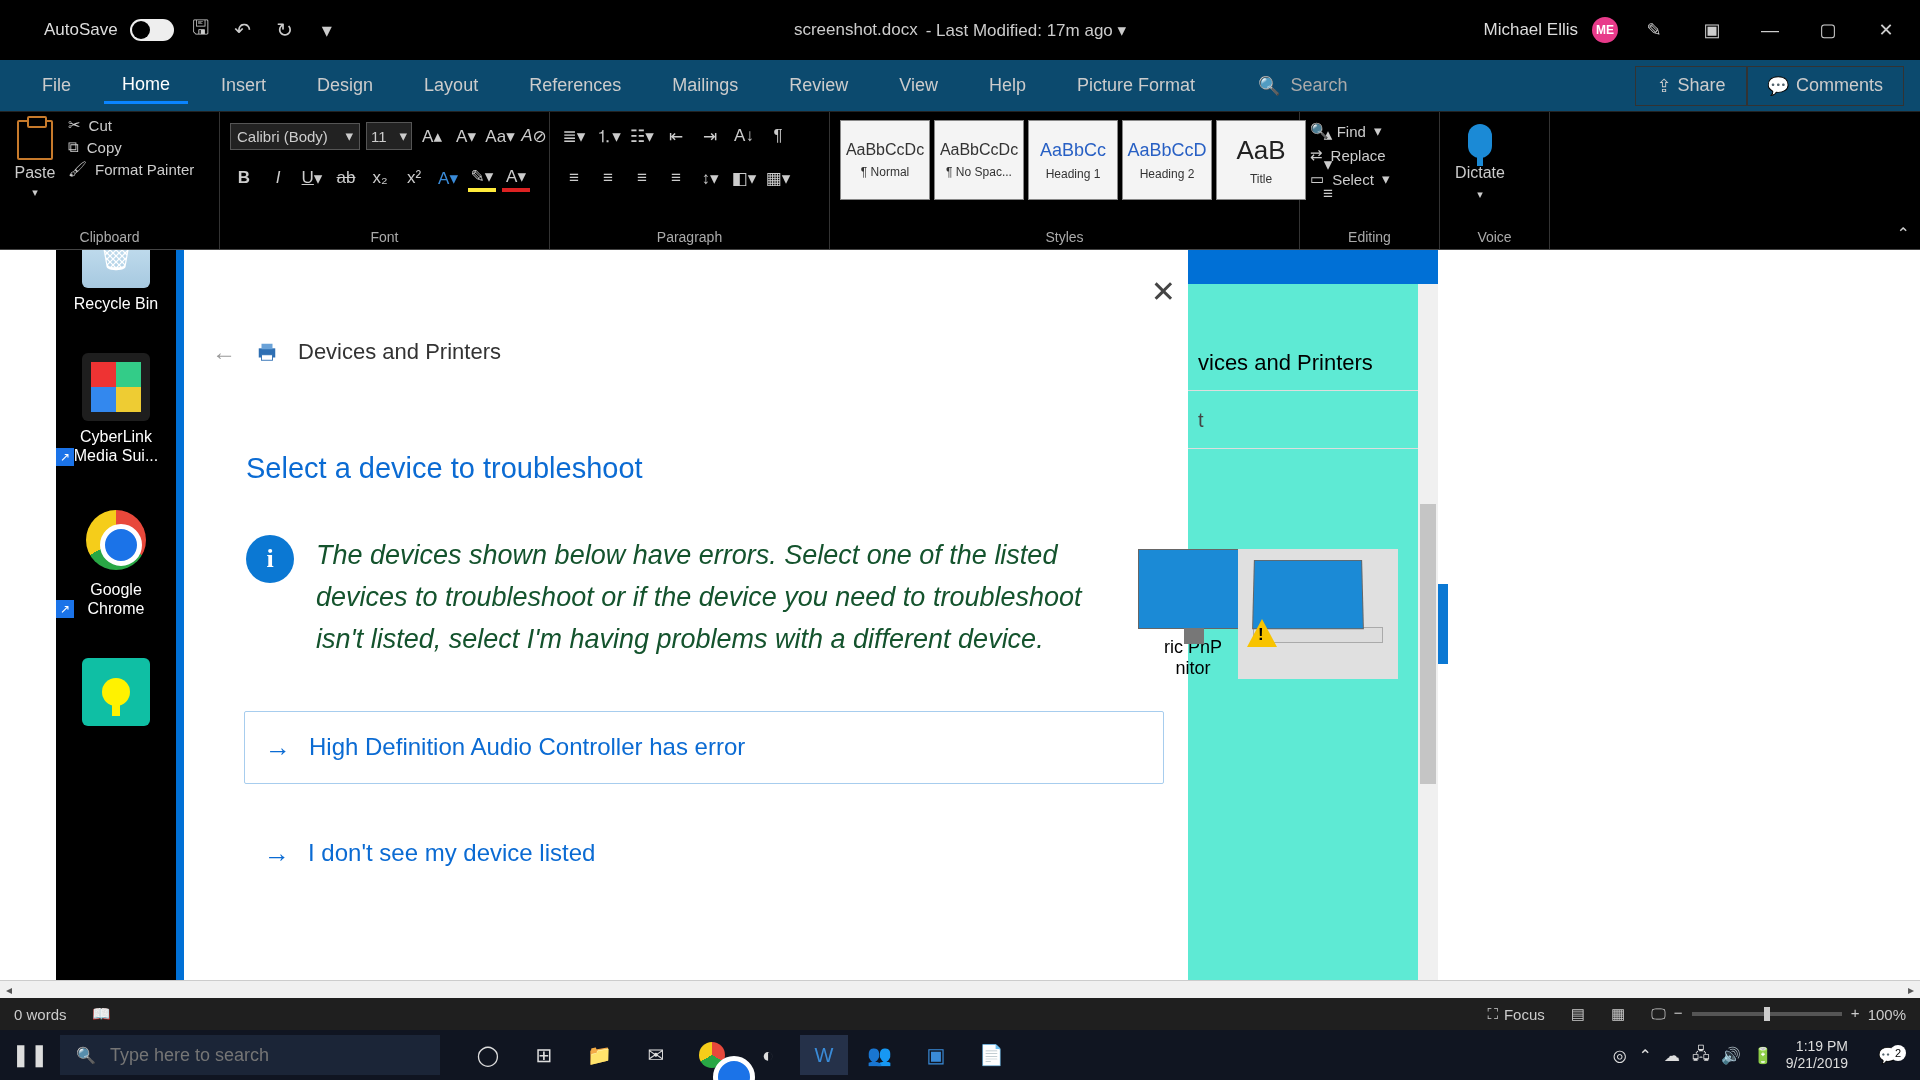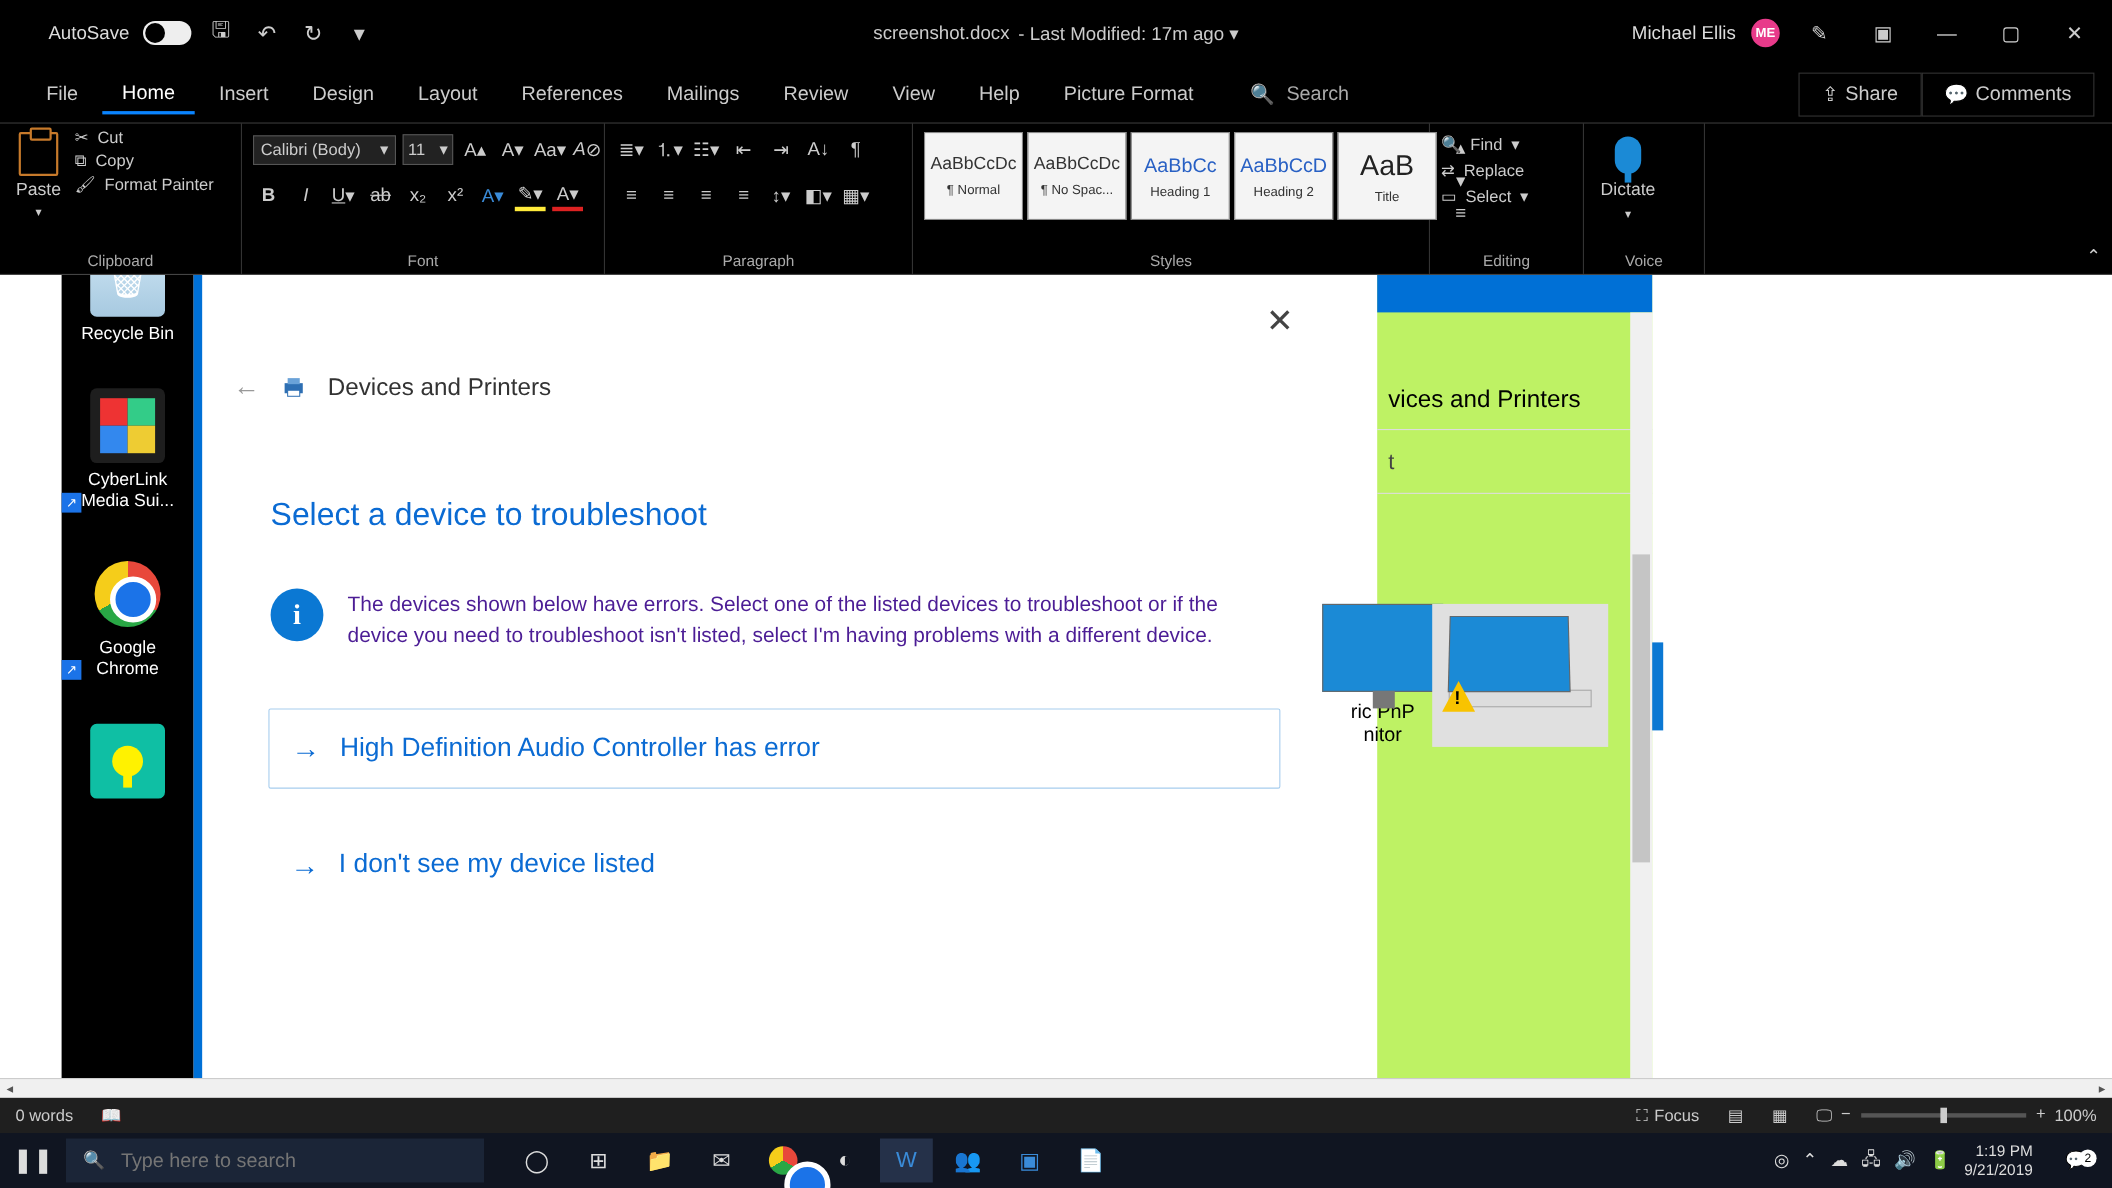--- a/index.html
+++ b/index.html
@@ -12,21 +12,21 @@
 .title-bar .autosave-wrap { display:flex; align-items:center; gap:12px; padding-left: 44px; }
 .autosave-toggle { width: 44px; height: 22px; background:#eee; border-radius: 11px; position:relative; }
 .autosave-toggle::after { content:""; width:18px; height:18px; background:#000; border-radius:50%; position:absolute; left:2px; top:2px;}
 .qatool { width:30px; height:30px; color:#ccc; display:flex; align-items:center; justify-content:center; font-size:20px;}
 .title-center { position:absolute; left:50%; transform:translateX(-50%); display:flex; gap:8px; align-items:center; color:#ccc; white-space:nowrap;}
 .title-right { position:absolute; right:12px; display:flex; align-items:center; gap:14px;}
 .avatar { width:26px; height:26px; border-radius:50%; background:#e83a8a; color:#fff; display:flex; align-items:center; justify-content:center; font-size:12px; font-weight:600;}
 .winbtn { width:44px; height:40px; color:#ccc; display:flex; align-items:center; justify-content:center; font-size:18px;}
 
 
-.ribbon-tabs { height: 52px; background:#000000; color:#ccc; display:flex; align-items:center; padding-left:24px; gap:4px; font-size:18px; border-bottom:1px solid #222;}
+.ribbon-tabs { height: 52px; background:#0c4a6e; color:#ccc; display:flex; align-items:center; padding-left:24px; gap:15px; font-size:18px; border-bottom:1px solid #222;}
 .ribbon-tabs .tab { padding:6px 18px; cursor:pointer;}
 .ribbon-tabs .tab.active { border-bottom:3px solid #0a84ff; color:#fff;}
 .ribbon-tabs .search-wrap { margin-left: 30px; display:flex; align-items:center; gap:10px; color:#aaa;}
 .ribbon-tabs .right-actions { margin-left:auto; display:flex; gap:0; margin-right:16px;}
 .ribbon-tabs .right-actions .rabtn { padding:8px 20px; border:1px solid #333; display:flex; align-items:center; gap:6px;}
 
 
 .ribbon { height: 138px; background:#000; display:flex; color:#ccc; border-bottom:1px solid #444; position:relative;}
 .ribbon-group { border-right:1px solid #333; padding:4px 10px 2px 10px; display:flex; flex-direction:column; position:relative; }
 .ribbon-group .group-label { position:absolute; bottom:4px; left:0; right:0; text-align:center; font-size:14px; color:#aaa;}
@@ -84,28 +84,28 @@
 
 .dialog { position:absolute; left:184px; top:0; width:1020px; height:100%; background:#fff;}
 .dialog .close{ position:absolute; right:28px; top:24px; font-size:30px; color:#444;}
 .dialog .back-row{ display:flex; align-items:center; gap:20px; padding:88px 30px 0 28px;}
 .dialog .back-row .back{ font-size:24px; color:#999;}
 .dialog .back-row .printer{ width:22px;height:22px; display:flex;align-items:center;justify-content:center; }
 .dialog .back-row .title{ font-size:22px; color:#333;}
 .dialog h2 { color:#0b6bd3; font-weight:400; font-size:29px; padding:86px 0 0 62px;}
 .info-row { display:flex; gap:22px; padding:50px 60px 0 62px;}
 .info-ic { width:48px; height:48px; border-radius:50%; background:#0b78d3; color:#fff;display:flex;align-items:center;justify-content:center; font-size:26px; font-weight:600; font-family:Georgia,serif; flex-shrink:0;}
-.info-text { font-size:19px; color:#4c1d95; line-height:1.55; max-width:800px;}
+.info-text { font-size:27px; color:#14532d; line-height:1.55; max-width:800px;font-style:italic;}
 .opt-list { padding:50px 40px 0 60px; display:flex; flex-direction:column; gap:34px;}
 .opt { display:flex; align-items:center; gap:18px; padding:20px 20px; font-size:24px; color:#0b6bd3;}
 .opt.boxed { border:1px solid #a7cdee; border-radius:2px;}
 .opt .arrow{ font-size:26px;}
 
 
-.dp-window { position:absolute; left:1252px; top:0; width:250px; height:100%; background:#bef264;}
+.dp-window { position:absolute; left:1188px; top:0; width:250px; height:100%; background:#5eead4;}
 .dp-header { height:34px; background:#0070d6;}
 .dp-under1 { padding: 66px 10px 14px 10px; font-size:22px; border-bottom:1px solid #ddd;}
 .dp-under2 { padding: 18px 10px 16px 10px; font-size:20px; border-bottom:1px solid #ddd; color:#444;}
 .dev-row { display:flex; gap:0; padding-top:100px; padding-left:0;}
 .device { width:160px; display:flex; flex-direction:column; align-items:center; gap:8px;}
 .device.sel{ background:#e0e0e0; padding:10px 6px;}
 .monitor-ic { width:110px; height:80px; background:#1b8ad6; border:1px solid #666; position:relative;}
 .monitor-ic::after{content:"";position:absolute; left:45px; bottom:-16px; width:20px;height:16px;background:#777;}
 .laptop-ic { width:110px; height:70px; background:#1b8ad6; border:1px solid #666; position:relative; transform:perspective(300px) rotateX(8deg);}
 .laptop-base{width:130px;height:16px;background:#ddd;margin-top:-2px;border:1px solid #aaa;}

